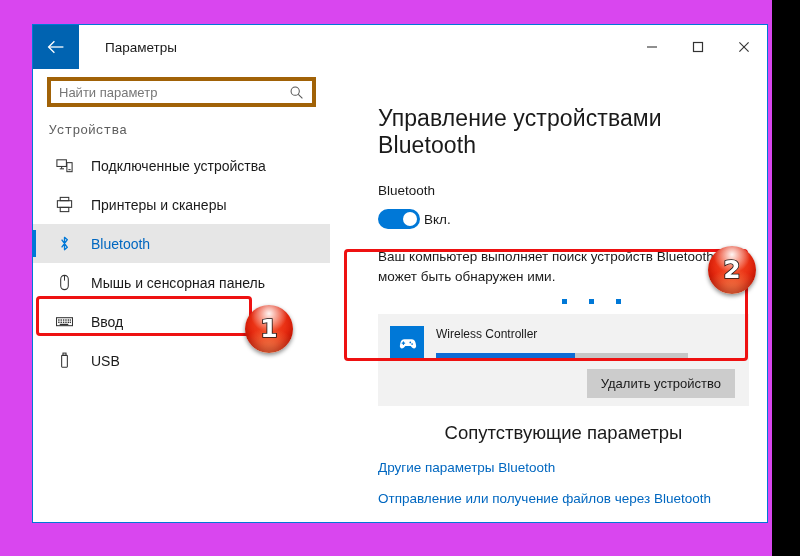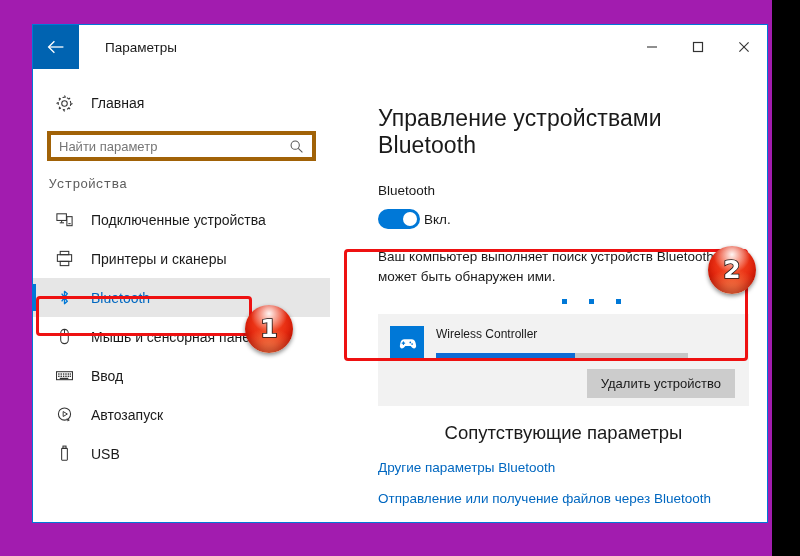--- a/index.html
+++ b/index.html
@@ -7,21 +7,21 @@
     width: 800px; height: 556px;
     background: #000000;
     font-family: "Liberation Sans", sans-serif;
     overflow: hidden;
   }
 
   #stage {
     position: relative;
     width: 772px;
     height: 556px;
-    background: #a21caf;
+    background: #d946ef;
   }
 
   
   #window {
     position: absolute;
     left: 32px; top: 24px;
     width: 736px; height: 499px;
     background: #ffffff;
     border: 1px solid #0078d7;
     box-sizing: border-box;
@@ -356,33 +356,20 @@
           <svg width="12" height="12" viewBox="0 0 12 12">
             <line x1="1.4" y1="1.4" x2="10.6" y2="10.6" stroke="currentColor" stroke-width="1.1"></line>
             <line x1="10.6" y1="1.4" x2="1.4" y2="10.6" stroke="currentColor" stroke-width="1.1"></line>
           </svg>
         </div>
       </div>
     </div>
 
     <div class="sidebar">
 
-      <div class="nav-home">
-        <span class="nav-ico">
-          <svg width="19" height="19" viewBox="0 0 20 20">
-            <g fill="none" stroke="#333" stroke-width="1.1">
-              <circle cx="10" cy="10" r="2.9"></circle>
-              <path d="M10 1.6 L11.1 3.6 M10 18.4 L8.9 16.4 M1.6 10 L3.6 8.9 M18.4 10 L16.4 11.1
-                       M4.1 4.1 L5.6 5.6 M15.9 15.9 L14.4 14.4 M4.1 15.9 L5.6 14.4 M15.9 4.1 L14.4 5.6"></path>
-              <circle cx="10" cy="10" r="6.6" stroke-dasharray="2.6 2.1"></circle>
-            </g>
-          </svg>
-        </span>
-        <span class="nav-label">Главная</span>
-      </div>
 
       <div class="search-wrap">
         <input class="search-input" type="text" placeholder="Найти параметр" style="">
         <span class="search-ico">
           <svg width="15" height="15" viewBox="0 0 16 16">
             <circle cx="6.6" cy="6.6" r="4.4" fill="none" stroke="#555" stroke-width="1.1"></circle>
             <line x1="9.9" y1="9.9" x2="14.3" y2="14.3" stroke="#555" stroke-width="1.1"></line>
           </svg>
         </span>
       </div>
@@ -460,31 +447,20 @@
                 <rect x="10.8" y="10.1" width="1.5" height="1.5"></rect>
               <rect x="13.3" y="10.1" width="1.5" height="1.5"></rect>
                 <rect x="15.5" y="10.1" width="1.3" height="1.5"></rect>
               <rect x="5" y="12.4" width="9" height="1.4"></rect>
             </g>
           </svg>
         </span>
         <span class="nav-label">Ввод</span>
       </div>
 
-      <div class="nav-item">
-
-        <span class="nav-ico">
-          <svg width="19" height="19" viewBox="0 0 20 20">
-            <circle cx="10" cy="9.5" r="6.4" fill="none" stroke="#333" stroke-width="1.1"></circle>
-            <path d="M8.6 6.9 L13 9.5 L8.6 12.1 Z" fill="none" stroke="#333" stroke-width="1"></path>
-            <path d="M12.6 14.3 L14.6 16.3 M14.6 16.3 L12.8 16.6 M14.6 16.3 L14.3 14.5" fill="none" stroke="#333" stroke-width="1"></path>
-          </svg>
-        </span>
-        <span class="nav-label">Автозапуск</span>
-      </div>
 
       <div class="nav-item">
 
         <span class="nav-ico">
           <svg width="19" height="19" viewBox="0 0 20 20">
             <g fill="none" stroke="#333" stroke-width="1.1">
               <rect x="7" y="4.6" width="6" height="12.4" rx="0.6"></rect>
               <rect x="8.4" y="2.2" width="3.2" height="2.4"></rect>
             </g>
           </svg>

